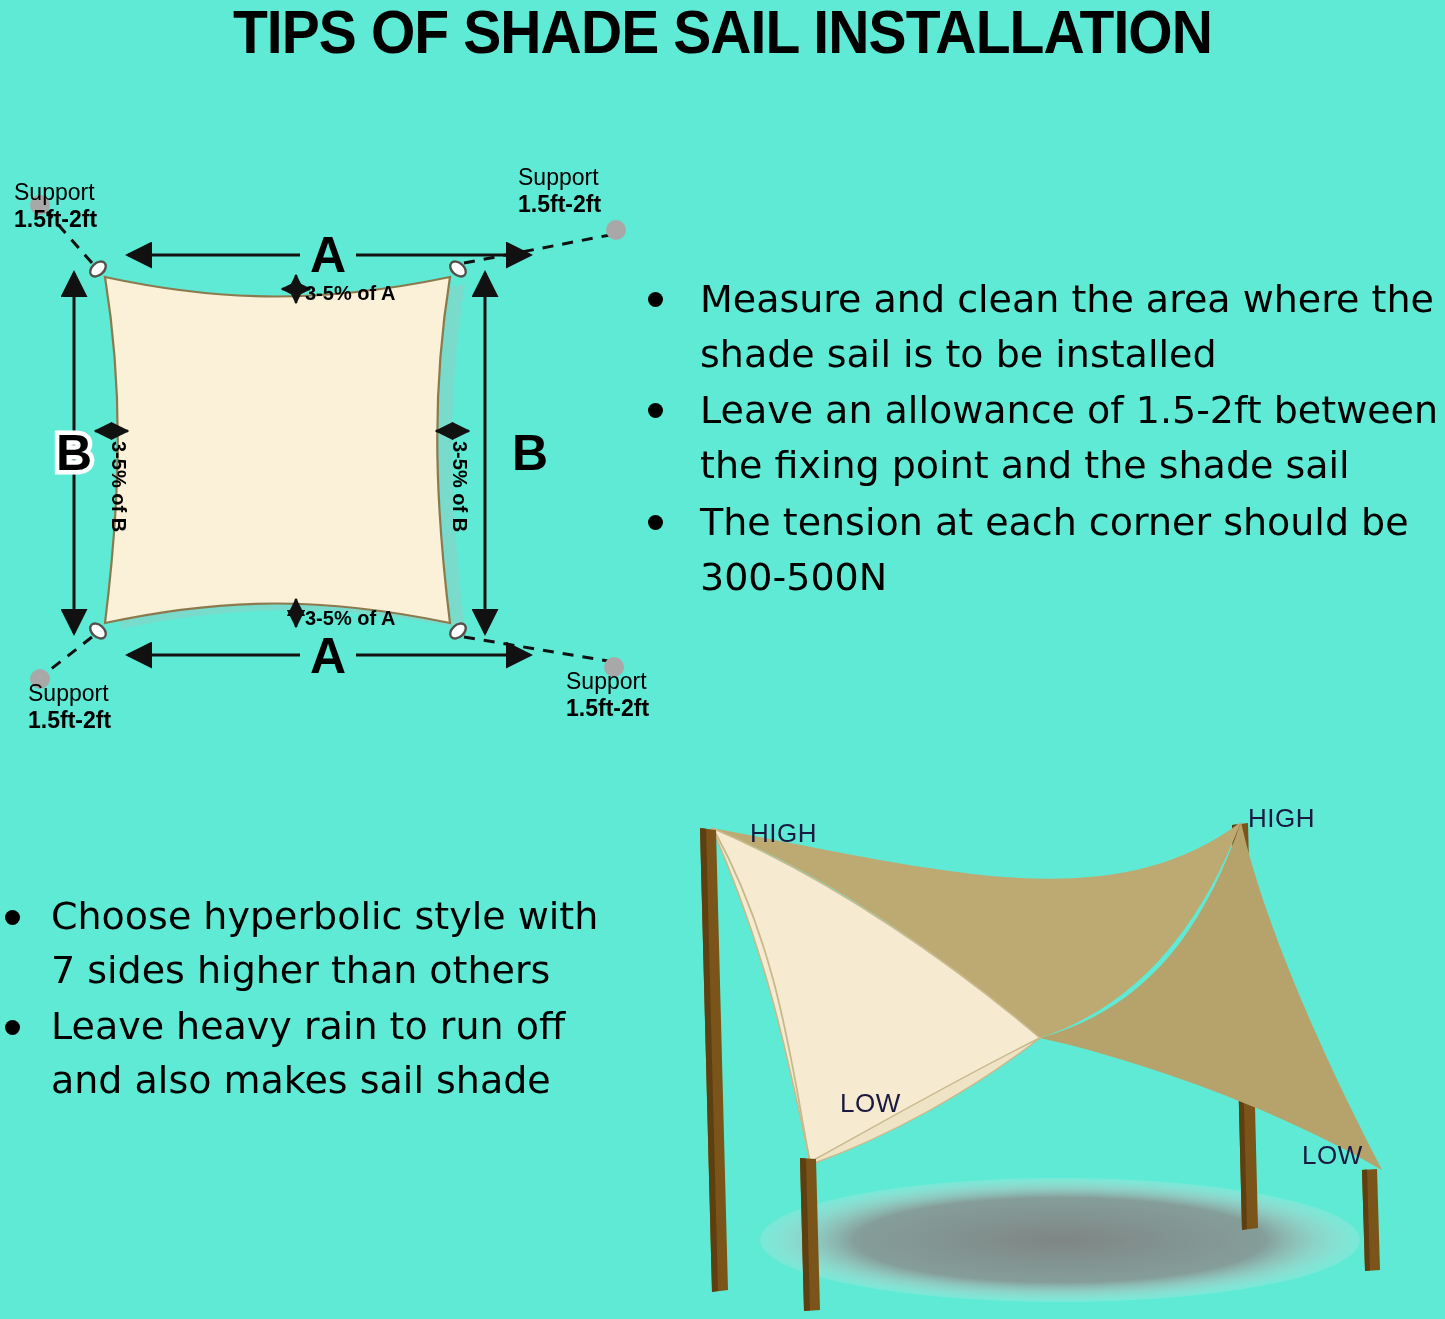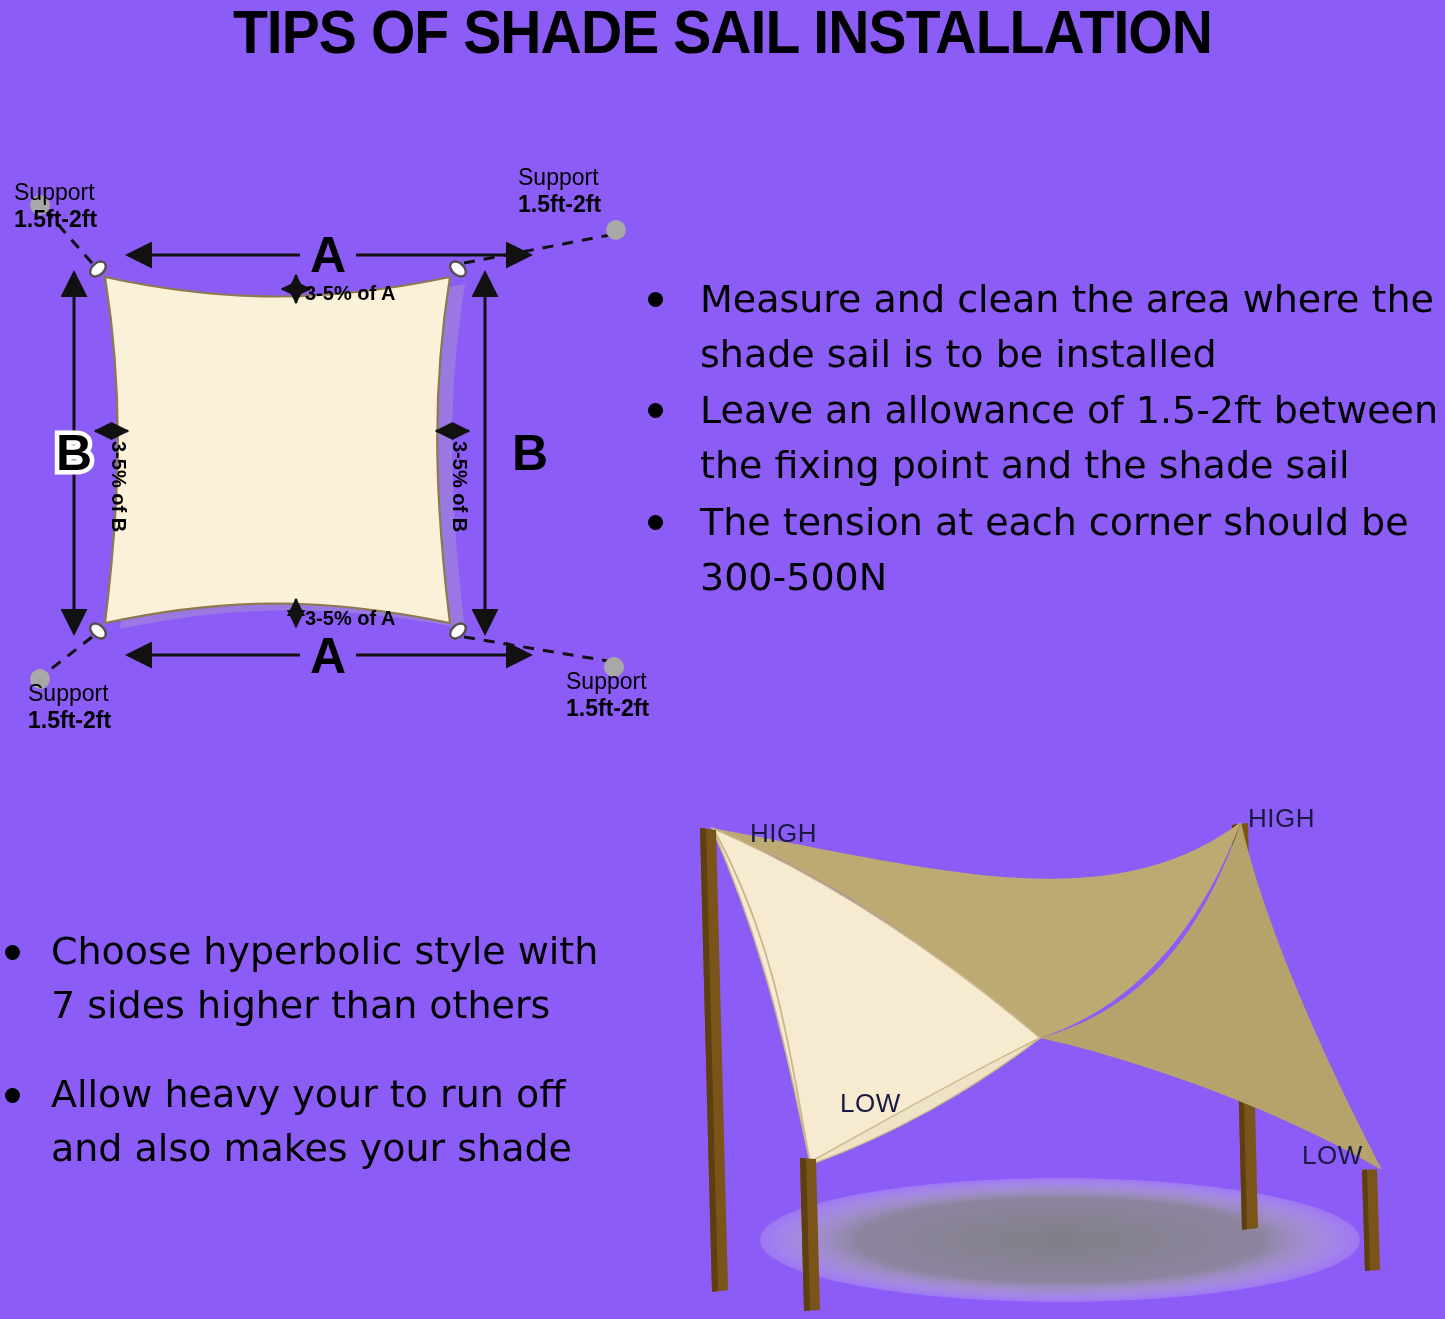--- a/index.html
+++ b/index.html
@@ -8,21 +8,21 @@
     background: #ffffff;
   }
   body {
     font-family: "DejaVu Sans", sans-serif;
     -webkit-font-smoothing: antialiased;
   }
   #page {
     position: relative;
     width: 1445px;
     height: 1319px;
-    background: #8b5cf6;
+    background: #5eead4;
     overflow: hidden;
   }
 
   
   .title {
     position: absolute;
     left: 0;
     top: -4px;
     width: 1445px;
     text-align: center;
@@ -81,21 +81,21 @@
   #bullets-right li { margin-bottom: 2px; }
   #bullets-right .bullet-text { padding-left: 52px; }
 
   #bullets-bottom {
     left: 5px;
     top: 890px;
     width: 620px;
     font-size: 38px;
     line-height: 1.42;
   }
-  #bullets-bottom li { margin-bottom: 2px; margin-top: 35px; }
+  #bullets-bottom li { margin-bottom: 2px; }
   #bullets-bottom .bullet-text { padding-left: 46px; }
 
   
   .illus {
     position: absolute;
     left: 640px;
     top: 770px;
     width: 805px;
     height: 549px;
   }
@@ -253,22 +253,22 @@
   </ul>
 
   <ul class="bullets" id="bullets-bottom">
     <li>
       <span class="bullet-dot"></span>
       <span class="bullet-text">Choose hyperbolic style with</span>
       <span class="bullet-text">7 sides higher than others</span>
     </li>
     <li>
       <span class="bullet-dot"></span>
-      <span class="bullet-text">Allow heavy your to run off</span>
-      <span class="bullet-text">and also makes your shade</span>
+      <span class="bullet-text">Leave heavy rain to run off</span>
+      <span class="bullet-text">and also makes sail shade</span>
     </li>
   </ul>
 
   <div class="illus">
     <svg width="805" height="549" viewBox="0 0 805 549" xmlns="http://www.w3.org/2000/svg">
       <defs>
         <radialGradient id="gShadow" cx="50%" cy="50%" r="55%">
           <stop offset="0%" stop-color="#808080" stop-opacity="0.95"></stop>
           <stop offset="62%" stop-color="#8d8d8d" stop-opacity="0.82"></stop>
           <stop offset="100%" stop-color="#ffffff" stop-opacity="0"></stop>

